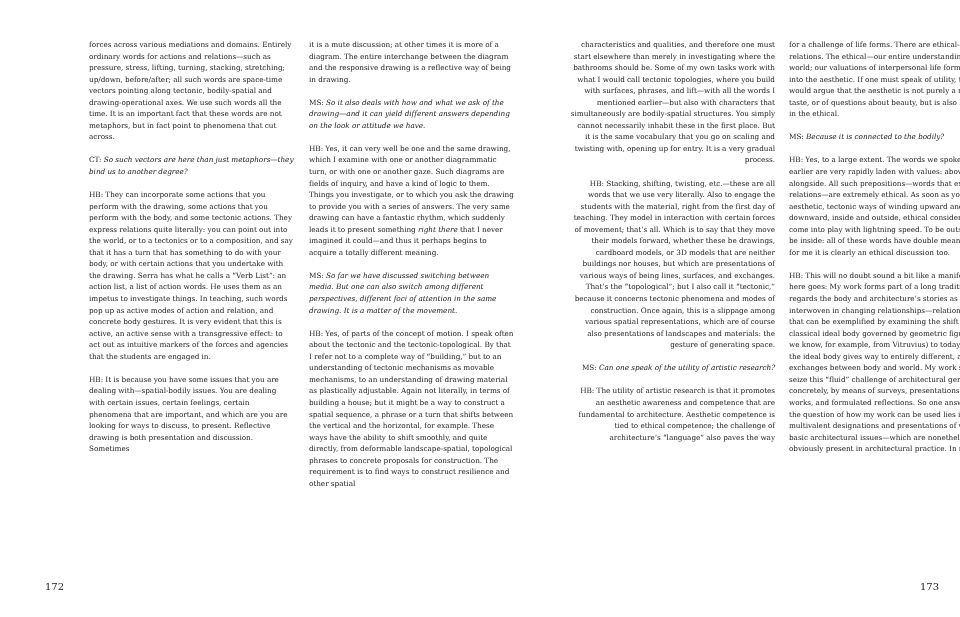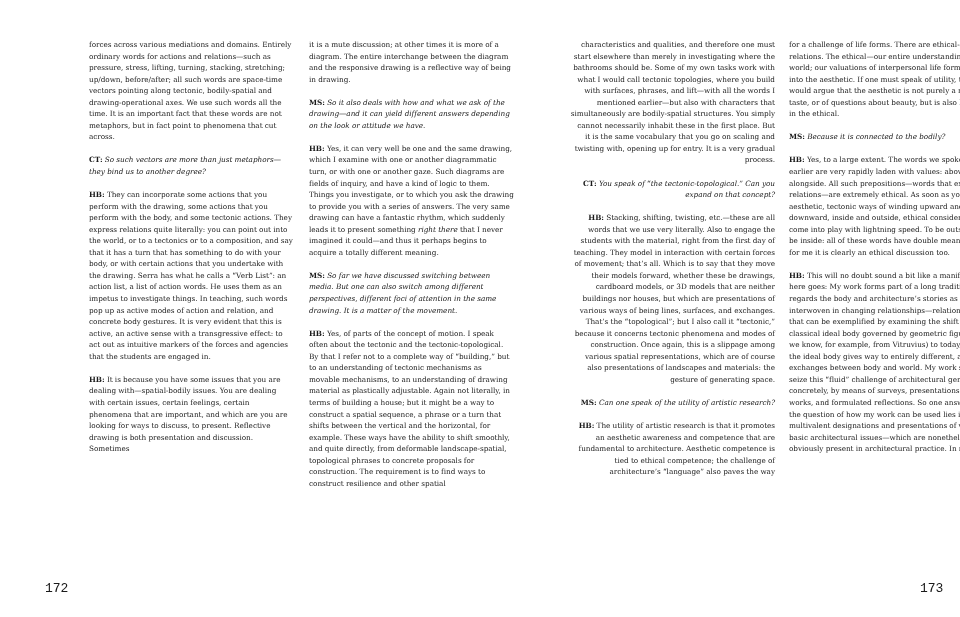--- a/index.html
+++ b/index.html
@@ -1,50 +1,49 @@
 <!DOCTYPE html>
 <html><head>
 <meta charset="utf-8">
 <style>
   html, body { margin:0; padding:0; background:#ffffff; }
   body { width:960px; height:617px; position:relative; overflow:hidden;
          font-family:"DejaVu Serif", "Liberation Serif", serif; color:#1a1a1a; }
   .col { position:absolute; top:39px; width:205px; font-size:7.3px; line-height:11.55px; letter-spacing:-0.05px;margin-left:44px; }
   .col p { margin:0 0 11.55px 0; }
   .col p:last-child { margin-bottom:0; }
-  .col .sp { font-weight:bold; }
+  .col .sp { font-weight:normal; }
   .col .q { font-style:italic; }
   #c1 { left:45px; }
   #c2 { left:265px; }
   #c3 { left:526px;text-align:right; }
   #c4 { left:745px; }
-  .folio { position:absolute; top:581px; font-size:13px;font-family:Liberation Mono, monospace; }
+  .folio { position:absolute; top:581px; font-size:10px; }
   #f1 { left:45px; }
   #f2 { left:920px;text-align:right; }
 </style>
 </head>
 <body>
 
 <div>
   <div class="col" id="c1">
       <p><span>forces across various mediations and domains. Entirely ordinary words for actions and relations—such as pressure, stress, lifting, turning, stacking, stretching; up/down, before/after; all such words are space-time vectors pointing along tectonic, bodily-spatial and drawing-operational axes. We use such words all the time. It is an important fact that these words are not metaphors, but in fact point to phenomena that cut across.</span></p>
-      <p><span class="sp">CT:</span> <span class="q">So such vectors are more than just metaphors—they bind us to another degree?</span></p>
+      <p><span class="sp">CT:</span> <span class="q">So such vectors are here than just metaphors—they bind us to another degree?</span></p>
       <p><span class="sp">HB:</span> <span>They can incorporate some actions that you perform with the drawing, some actions that you perform with the body, and some tectonic actions. They express relations quite literally: you can point out into the world, or to a tectonics or to a composition, and say that it has a turn that has something to do with your body, or with certain actions that you undertake with the drawing. Serra has what he calls a “Verb List”: an action list, a list of action words. He uses them as an impetus to investigate things. In teaching, such words pop up as active modes of action and relation, and concrete body gestures. It is very evident that this is active, an active sense with a transgressive effect: to act out as intuitive markers of the forces and agencies that the students are engaged in.</span></p>
       <p><span class="sp">HB:</span> <span>It is because you have some issues that you are dealing with—spatial-bodily issues. You are dealing with certain issues, certain feelings, certain phenomena that are important, and which are you are looking for ways to discuss, to present. Reflective drawing is both presentation and discussion. Sometimes</span></p>
     </div>
   <div class="col" id="c2">
       <p><span>it is a mute discussion; at other times it is more of a diagram. The entire interchange between the diagram and the responsive drawing is a reflective way of being in drawing.</span></p>
       <p><span class="sp">MS:</span> <span class="q">So it also deals with how and what we ask of the drawing—and it can yield different answers depending on the look or attitude we have.</span></p>
       <p><span class="sp">HB:</span> <span>Yes, it can very well be one and the same drawing, which I examine with one or another diagrammatic turn, or with one or another gaze. Such diagrams are fields of inquiry, and have a kind of logic to them. Things you investigate, or to which you ask the drawing to provide you with a series of answers. The very same drawing can have a fantastic rhythm, which suddenly leads it to present something </span><span class="q">right there</span><span> that I never imagined it could—and thus it perhaps begins to acquire a totally different meaning.</span></p>
       <p><span class="sp">MS:</span> <span class="q">So far we have discussed switching between media. But one can also switch among different perspectives, different foci of attention in the same drawing. It is a matter of the movement.</span></p>
       <p><span class="sp">HB:</span> <span>Yes, of parts of the concept of motion. I speak often about the tectonic and the tectonic-topological. By that I refer not to a complete way of “building,” but to an understanding of tectonic mechanisms as movable mechanisms, to an understanding of drawing material as plastically adjustable. Again not literally, in terms of building a house; but it might be a way to construct a spatial sequence, a phrase or a turn that shifts between the vertical and the horizontal, for example. These ways have the ability to shift smoothly, and quite directly, from deformable landscape-spatial, topological phrases to concrete proposals for construction. The requirement is to find ways to construct resilience and other spatial</span></p>
     </div>
   <div class="col" id="c3">
       <p><span>characteristics and qualities, and therefore one must start elsewhere than merely in investigating where the bathrooms should be. Some of my own tasks work with what I would call tectonic topologies, where you build with surfaces, phrases, and lift—with all the words I mentioned earlier—but also with characters that simultaneously are bodily-spatial structures. You simply cannot necessarily inhabit these in the first place. But it is the same vocabulary that you go on scaling and twisting with, opening up for entry. It is a very gradual process.</span></p>
-      <p><span class="sp">CT:</span> <span class="q">You speak of “the tectonic-topological.” Can you expand on that concept?</span></p>
       <p><span class="sp">HB:</span> <span>Stacking, shifting, twisting, etc.—these are all words that we use very literally. Also to engage the students with the material, right from the first day of teaching. They model in interaction with certain forces of movement; that’s all. Which is to say that they move their models forward, whether these be drawings, cardboard models, or 3D models that are neither buildings nor houses, but which are presentations of various ways of being lines, surfaces, and exchanges. That’s the “topological”; but I also call it “tectonic,” because it concerns tectonic phenomena and modes of construction. Once again, this is a slippage among various spatial representations, which are of course also presentations of landscapes and materials: the gesture of generating space.</span></p>
       <p><span class="sp">MS:</span> <span class="q">Can one speak of the utility of artistic research?</span></p>
       <p><span class="sp">HB:</span> <span>The utility of artistic research is that it promotes an aesthetic awareness and competence that are fundamental to architecture. Aesthetic competence is tied to ethical competence; the challenge of architecture’s “language” also paves the way</span></p>
     </div>
   <div class="col" id="c4">
       <p><span>for a challenge of life forms. There are ethical-aesthetic relations. The ethical—our entire understanding of the world; our valuations of interpersonal life forms—is tied into the aesthetic. If one must speak of utility, then I would argue that the aesthetic is not purely a matter of taste, or of questions about beauty, but is also bound up in the ethical.</span></p>
       <p><span class="sp">MS:</span> <span class="q">Because it is connected to the bodily?</span></p>
       <p><span class="sp">HB:</span> <span>Yes, to a large extent. The words we spoke of earlier are very rapidly laden with values: above, below, alongside. All such prepositions—words that express relations—are extremely ethical. As soon as you discuss aesthetic, tectonic ways of winding upward and downward, inside and outside, ethical considerations come into play with lightning speed. To be outside, to be inside: all of these words have double meanings. So for me it is clearly an ethical discussion too.</span></p>
       <p><span class="sp">HB:</span> <span>This will no doubt sound a bit like a manifesto, but here goes: My work forms part of a long tradition that regards the body and architecture’s stories as interwoven in changing relationships—relationships that can be exemplified by examining the shift from the classical ideal body governed by geometric figures (as we know, for example, from Vitruvius) to today, where the ideal body gives way to entirely different, and fluid, exchanges between body and world. My work seeks to seize this “fluid” challenge of architectural genesis concretely, by means of surveys, presentations of works, and formulated reflections. So one answer to the question of how my work can be used lies in these multivalent designations and presentations of very basic architectural issues—which are nonetheless not obviously present in architectural practice. In my view,</span></p>
     </div>

